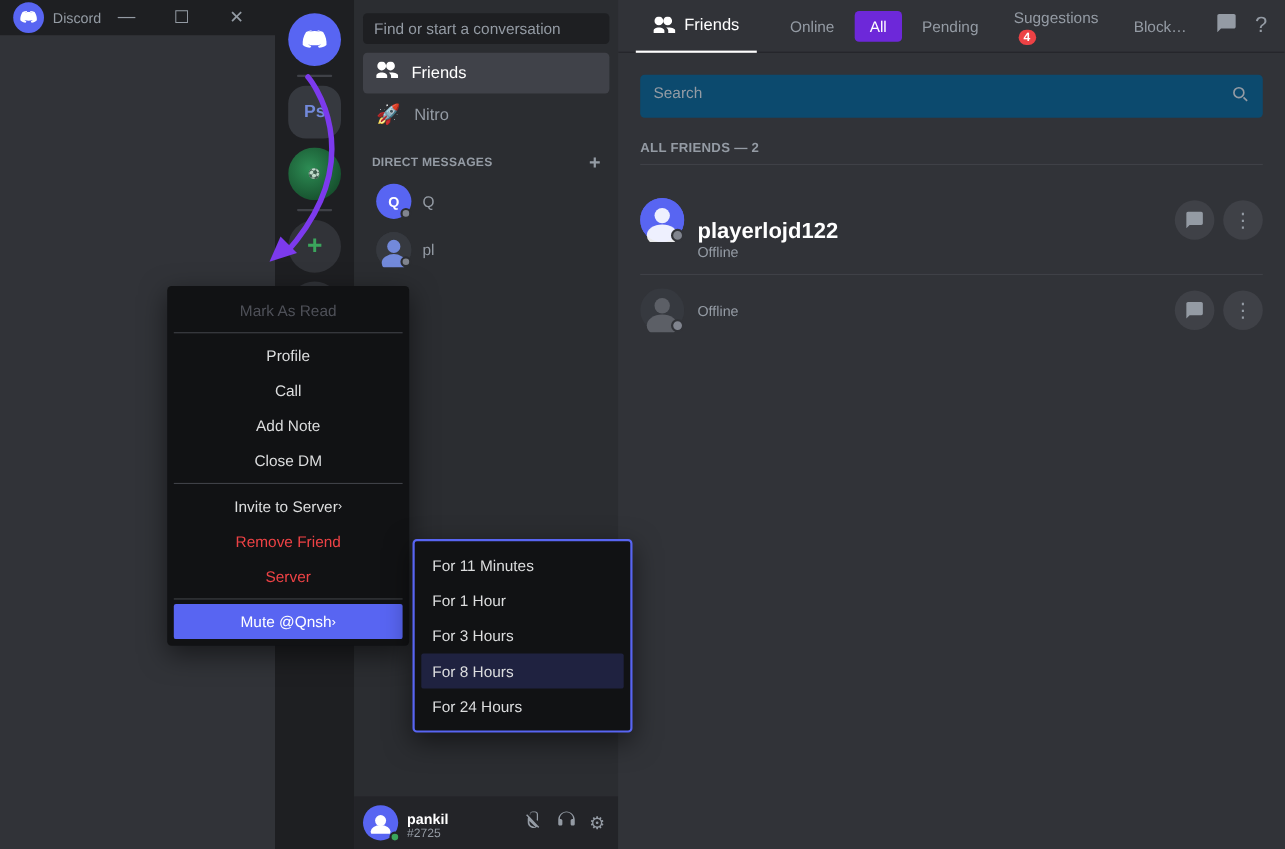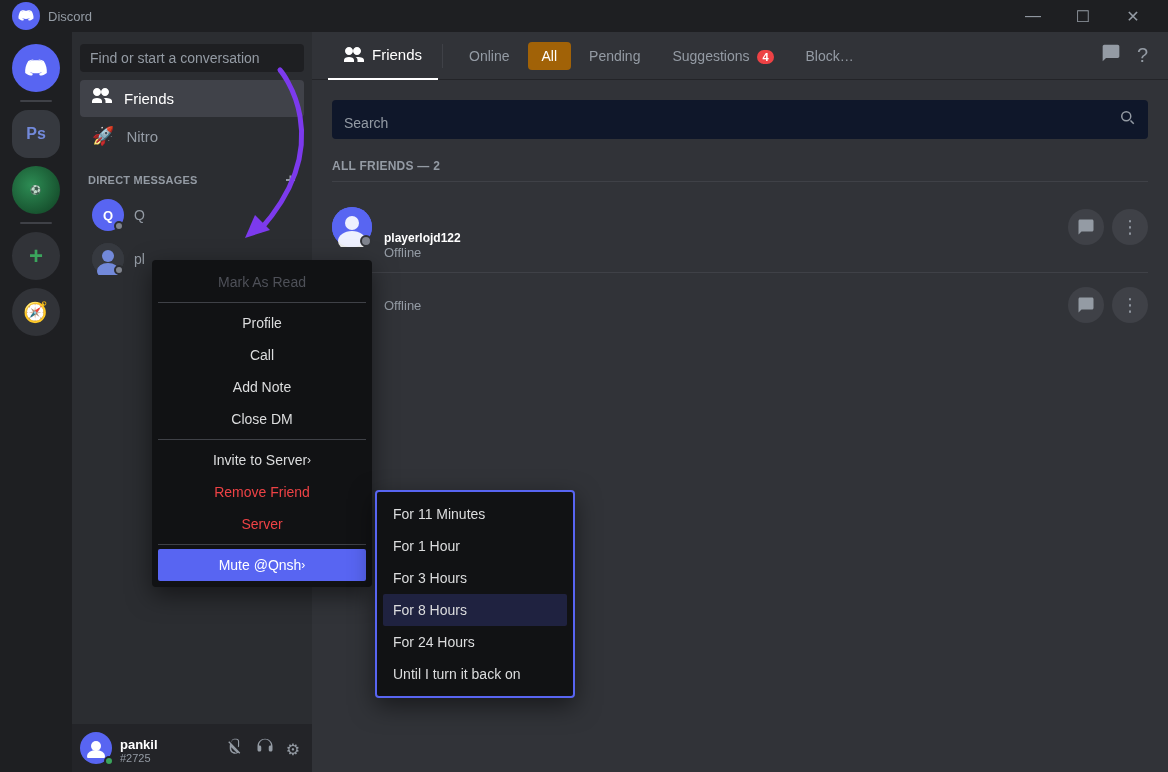--- a/index.html
+++ b/index.html
@@ -181,34 +181,34 @@
 
     .friends-nav { display: flex; align-items: center; gap: 4px; padding: 0 8px; }
     .friends-tab {
       padding: 6px 14px;
       border-radius: 4px;
       cursor: pointer;
       color: #949ba4;
       font-size: 14px;
       font-weight: 500;
     }
-    .friends-tab.active { background: #a16207; color: white; }
+    .friends-tab.active { background: #6d28d9; color: white; }
     .badge { background: #ed4245; color: white; font-size: 11px; font-weight: 700; padding: 1px 5px; border-radius: 8px; margin-left: 4px; }
 
     .top-bar-actions { margin-left: auto; display: flex; gap: 8px; }
     .top-bar-icon-btn { background: none; border: none; color: #949ba4; cursor: pointer; font-size: 20px; padding: 4px; border-radius: 4px; }
 
     
     .friends-area { flex: 1; overflow-y: auto; padding: 20px 20px 0; }
     .friends-search-bar {
-      background: #0f172a;
+      background: #0c4a6e;
       border-radius: 4px;
       padding: 8px 12px;
       display: flex;
-      align-items: flex-end;
+      align-items: flex-start;
       gap: 16px;
       margin-bottom: 20px;
     }
     .friends-search-bar input {
       background: none;
       border: none;
       outline: none;
       color: white;
       font-size: 14px;
       flex: 1;
@@ -233,21 +233,21 @@
     }
     .friend-avatar {
       width: 40px;
       height: 40px;
       border-radius: 50%;
       margin-right: 12px;
       flex-shrink: 0;
       position: relative;
     }
     .friend-info { flex: 1; }
-    .friend-name { font-size: 12px; font-weight: 600; color: white; margin-top: 37px; }
+    .friend-name { font-size: 20px; font-weight: 600; color: white; margin-top: 37px; }
     .friend-status { font-size: 13px; color: #949ba4; }
     .friend-actions { display: flex; gap: 8px; }
     .friend-action-btn {
       width: 36px;
       height: 36px;
       border-radius: 50%;
       background: #3f4147;
       border: none;
       cursor: pointer;
       display: flex;
@@ -349,21 +349,21 @@
       color: white;
       font-size: 16px;
       font-weight: bold;
     }
 
     .nitro-icon { font-size: 20px; }
   </style>
 </head>
 <body>
 
-<div style="width:1168px; height:772px; position:relative; display:flex; flex-direction:column;">
+<div style="width:1168px; height:772px; position:relative; display:flex; ">
   <div class="title-bar">
     <span class="discord-logo">
       <svg width="16" height="12" viewBox="0 0 16 12" fill="white">
         <path d="M13.5 1C12.3 0.4 11 0 9.6 0L9.3 0.6C10.6 0.9 11.8 1.4 12.8 2.1C11.4 1.3 9.7 0.8 8 0.8C6.3 0.8 4.6 1.3 3.2 2.1C4.2 1.4 5.5 0.9 6.7 0.6L6.4 0C5 0 3.7 0.4 2.5 1C1 3.3 0.3 5.9 0.5 8.5C1.8 9.8 3.5 10.6 5.3 10.6L6 9.4C5.1 9.1 4.3 8.5 3.7 7.8C4.5 8.4 5.6 8.9 8 8.9C10.4 8.9 11.5 8.4 12.3 7.8C11.7 8.5 10.9 9.1 10 9.4L10.7 10.6C12.5 10.6 14.2 9.8 15.5 8.5C15.7 5.9 15 3.3 13.5 1Z"></path>
       </svg>
     </span>
     <span class="title-bar-title">Discord</span>
     <div class="window-controls">
       <button class="win-btn-rect">—</button>
       <button class="win-btn-rect">☐</button>
@@ -593,16 +593,15 @@
       <span class="ctx-chevron">›</span>
     </div>
   </div>
 
   <div class="submenu">
     <div class="submenu-item">For 11 Minutes</div>
     <div class="submenu-item">For 1 Hour</div>
     <div class="submenu-item">For 3 Hours</div>
     <div class="submenu-item highlighted">For 8 Hours</div>
     <div class="submenu-item">For 24 Hours</div>
-    <div class="submenu-item">Until I turn it back on</div>
   </div>
 
 </div>
 
 </body></html>

